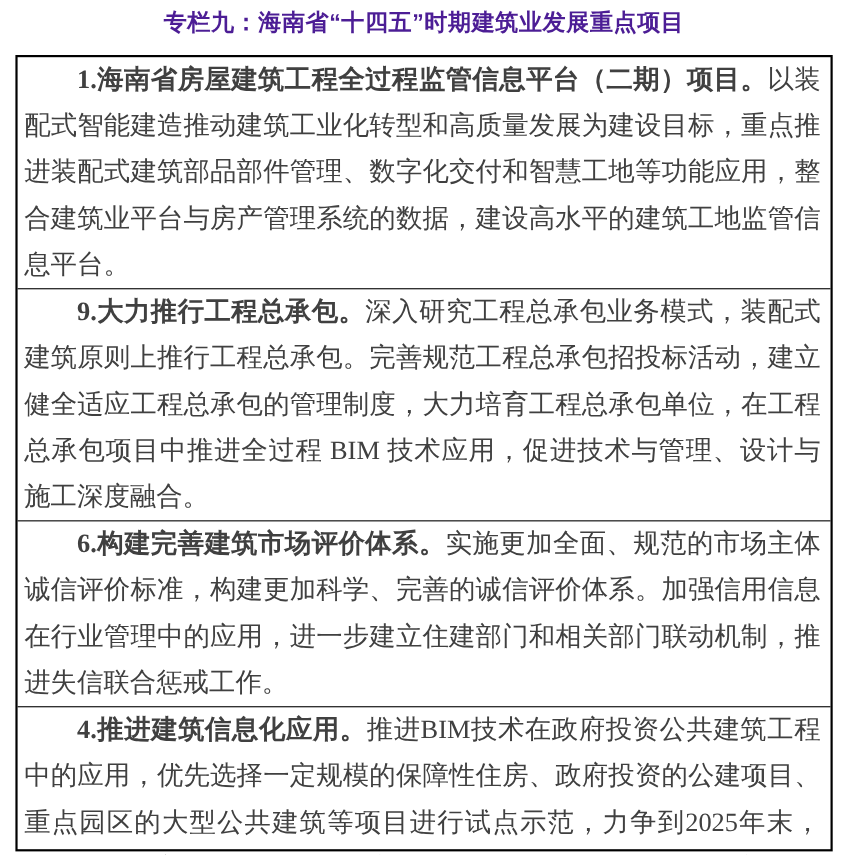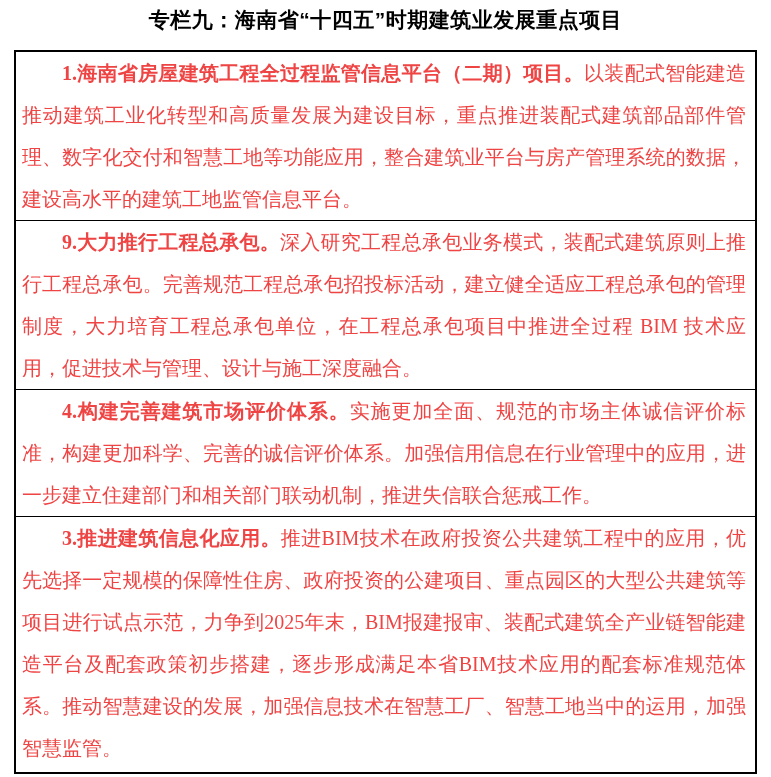--- a/index.html
+++ b/index.html
@@ -15,64 +15,64 @@
   .doc-title {
     position: absolute;
     top: 6px;
     left: 0;
     width: 100%;
     text-align: center;
     font-family: "Liberation Sans", "DejaVu Sans", sans-serif;
     font-weight: bold;
     font-size: 21px;
     letter-spacing: 0.5px;
-    color: #000000;
+    color: #4c1d95;
   }
   .column-box {
     position: absolute;
     left: 14px;
     right: 14px;
     top: 50px;
     bottom: 3px;
     border: 2px solid #000000;
     background: #ffffff;
     display: flex;
     flex-direction: column;
   }
   .section {
     padding: 0 9px 0 6px;
     border-top: 1px solid #000000;
   }
   .section:first-child { border-top: none; }
   .section p {
-    font-size: 20px;
+    font-size: 24px;
     line-height: 42px;
     text-align: justify;
     text-justify: inter-ideograph;
     text-indent: 2em;
-    color: #ef4444;
+    color: #404040;
   }
   .lead { font-weight: bold; }
 </style>
 </head>
 <body>
 
 <div class="doc-title">专栏九：海南省“十四五”时期建筑业发展重点项目</div>
 
 <div class="column-box">
 
   <div class="section">
     <p><span class="lead">1.海南省房屋建筑工程全过程监管信息平台（二期）项目。</span><span>以装配式智能建造推动建筑工业化转型和高质量发展为建设目标，重点推进装配式建筑部品部件管理、数字化交付和智慧工地等功能应用，整合建筑业平台与房产管理系统的数据，建设高水平的建筑工地监管信息平台。</span></p>
   </div>
 
   <div class="section">
     <p><span class="lead">9.大力推行工程总承包。</span><span>深入研究工程总承包业务模式，装配式建筑原则上推行工程总承包。完善规范工程总承包招投标活动，建立健全适应工程总承包的管理制度，大力培育工程总承包单位，在工程总承包项目中推进全过程 BIM 技术应用，促进技术与管理、设计与施工深度融合。</span></p>
   </div>
 
   <div class="section">
-    <p><span class="lead">4.构建完善建筑市场评价体系。</span><span>实施更加全面、规范的市场主体诚信评价标准，构建更加科学、完善的诚信评价体系。加强信用信息在行业管理中的应用，进一步建立住建部门和相关部门联动机制，推进失信联合惩戒工作。</span></p>
+    <p><span class="lead">6.构建完善建筑市场评价体系。</span><span>实施更加全面、规范的市场主体诚信评价标准，构建更加科学、完善的诚信评价体系。加强信用信息在行业管理中的应用，进一步建立住建部门和相关部门联动机制，推进失信联合惩戒工作。</span></p>
   </div>
 
   <div class="section">
-    <p><span class="lead">3.推进建筑信息化应用。</span><span>推进BIM技术在政府投资公共建筑工程中的应用，优先选择一定规模的保障性住房、政府投资的公建项目、重点园区的大型公共建筑等项目进行试点示范，力争到2025年末，BIM报建报审、装配式建筑全产业链智能建造平台及配套政策初步搭建，逐步形成满足本省BIM技术应用的配套标准规范体系。推动智慧建设的发展，加强信息技术在智慧工厂、智慧工地当中的运用，加强智慧监管。</span></p>
+    <p><span class="lead">4.推进建筑信息化应用。</span><span>推进BIM技术在政府投资公共建筑工程中的应用，优先选择一定规模的保障性住房、政府投资的公建项目、重点园区的大型公共建筑等项目进行试点示范，力争到2025年末，BIM报建报审、装配式建筑全产业链智能建造平台及配套政策初步搭建，逐步形成满足本省BIM技术应用的配套标准规范体系。推动智慧建设的发展，加强信息技术在智慧工厂、智慧工地当中的运用，加强智慧监管。</span></p>
   </div>
 
 </div>
 
 </body></html>

